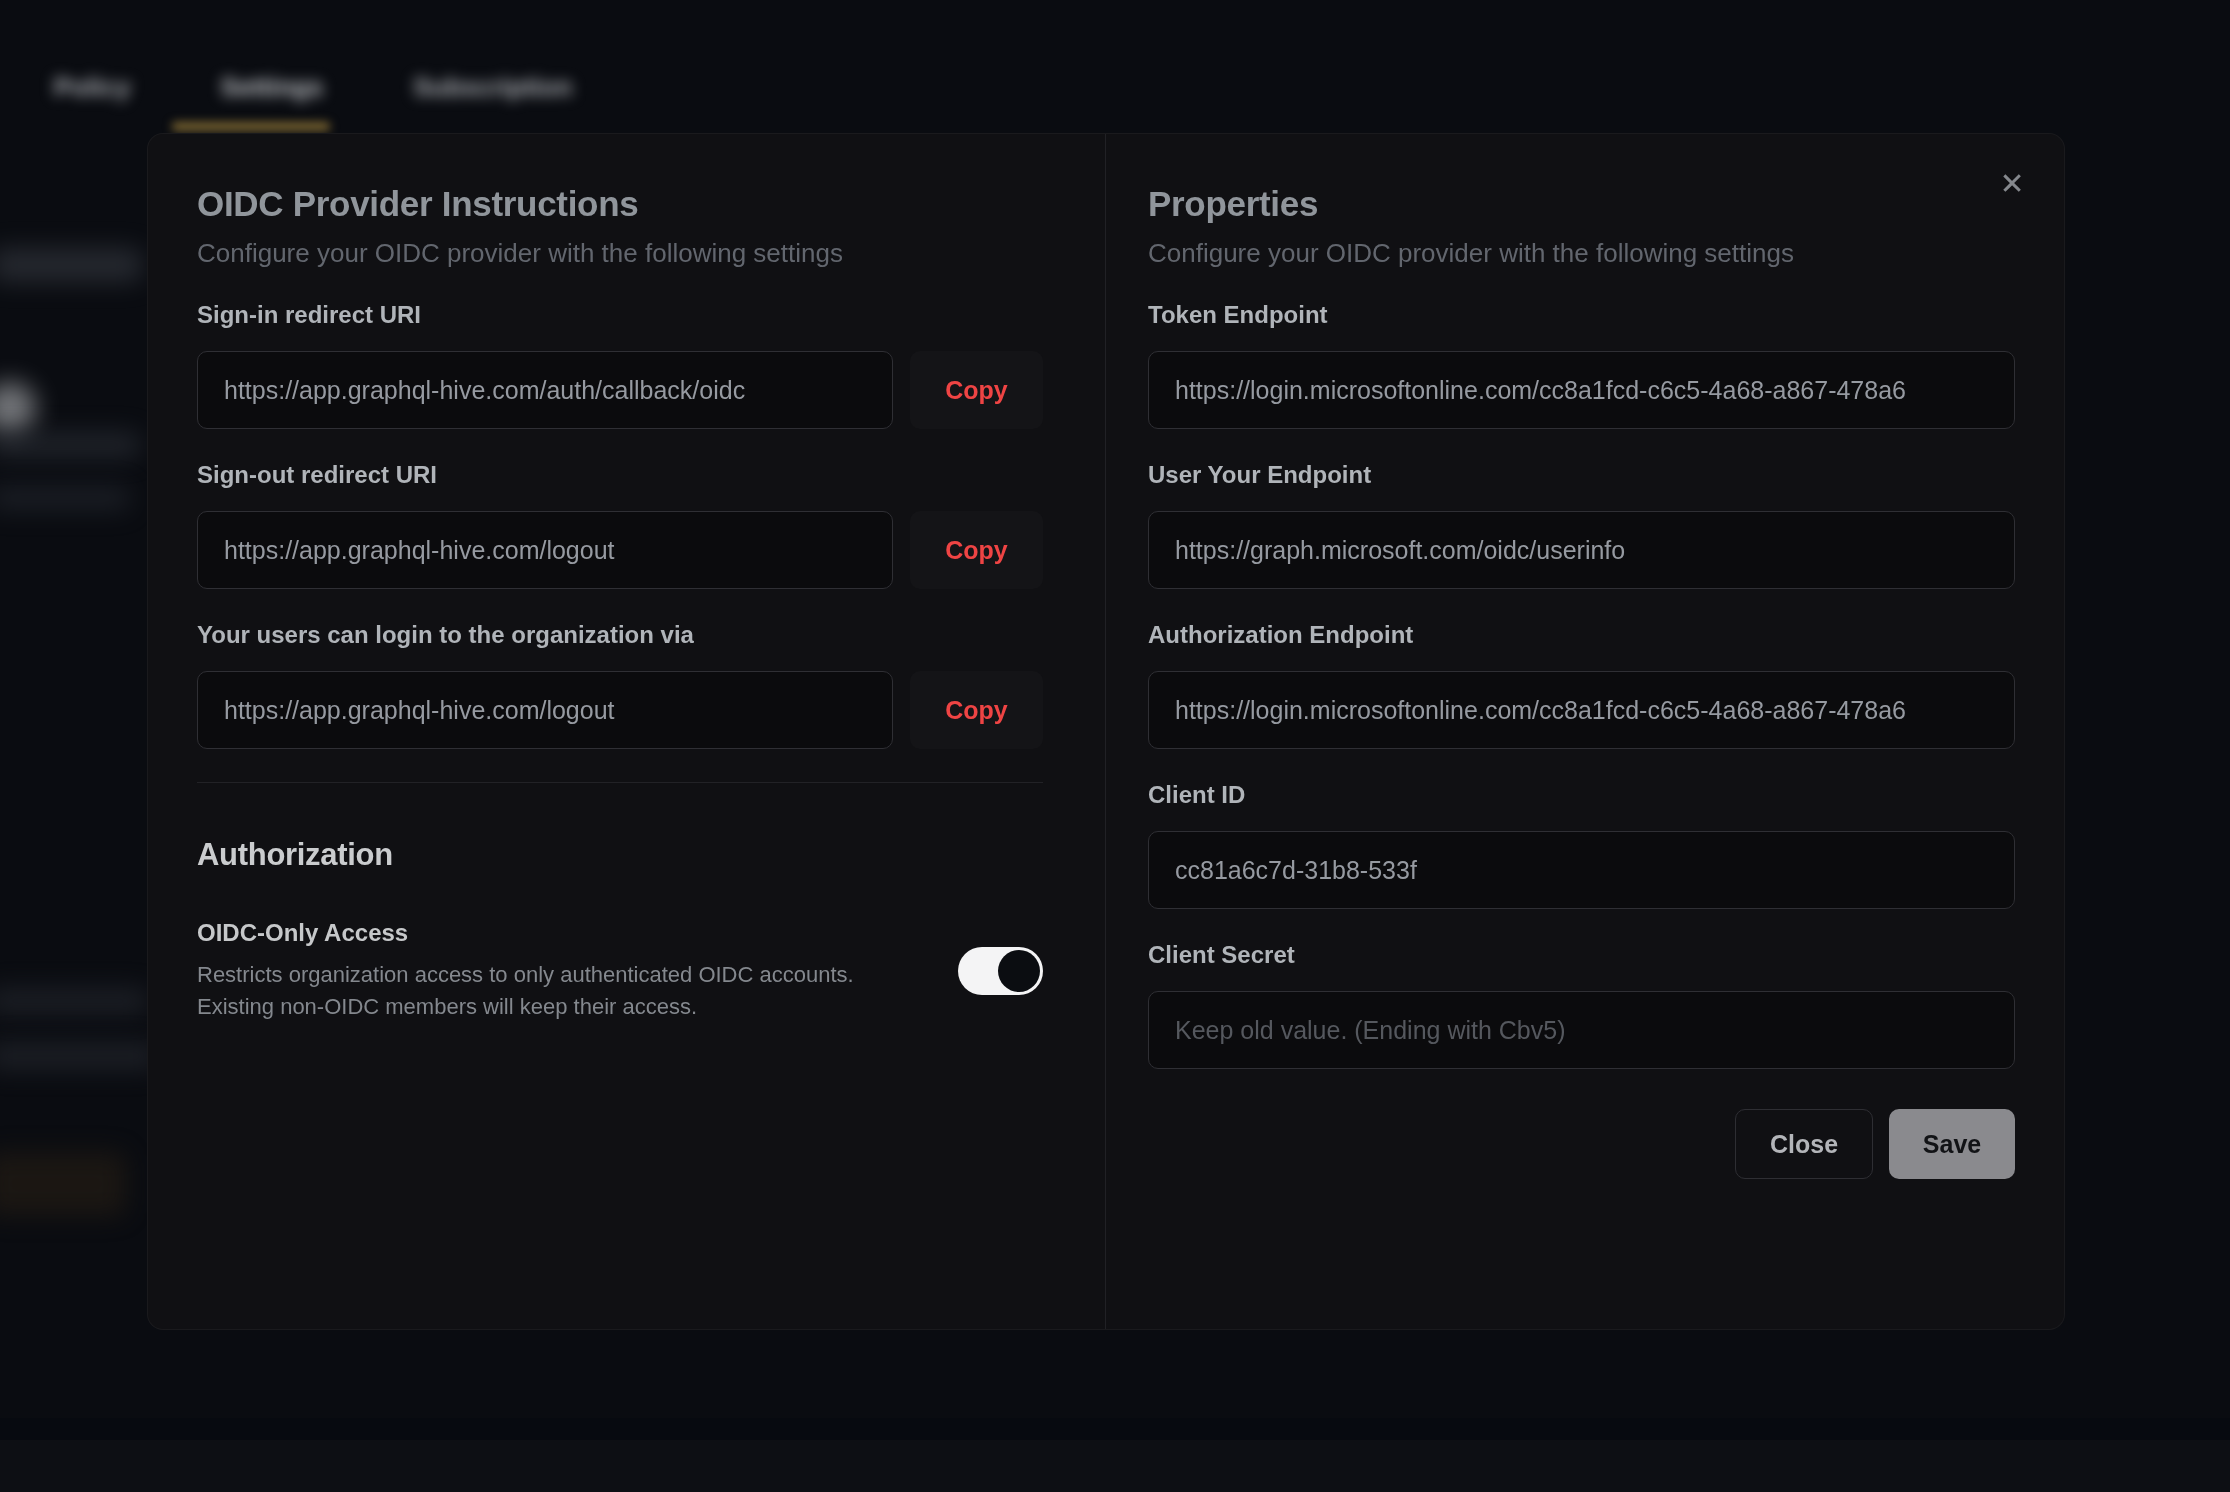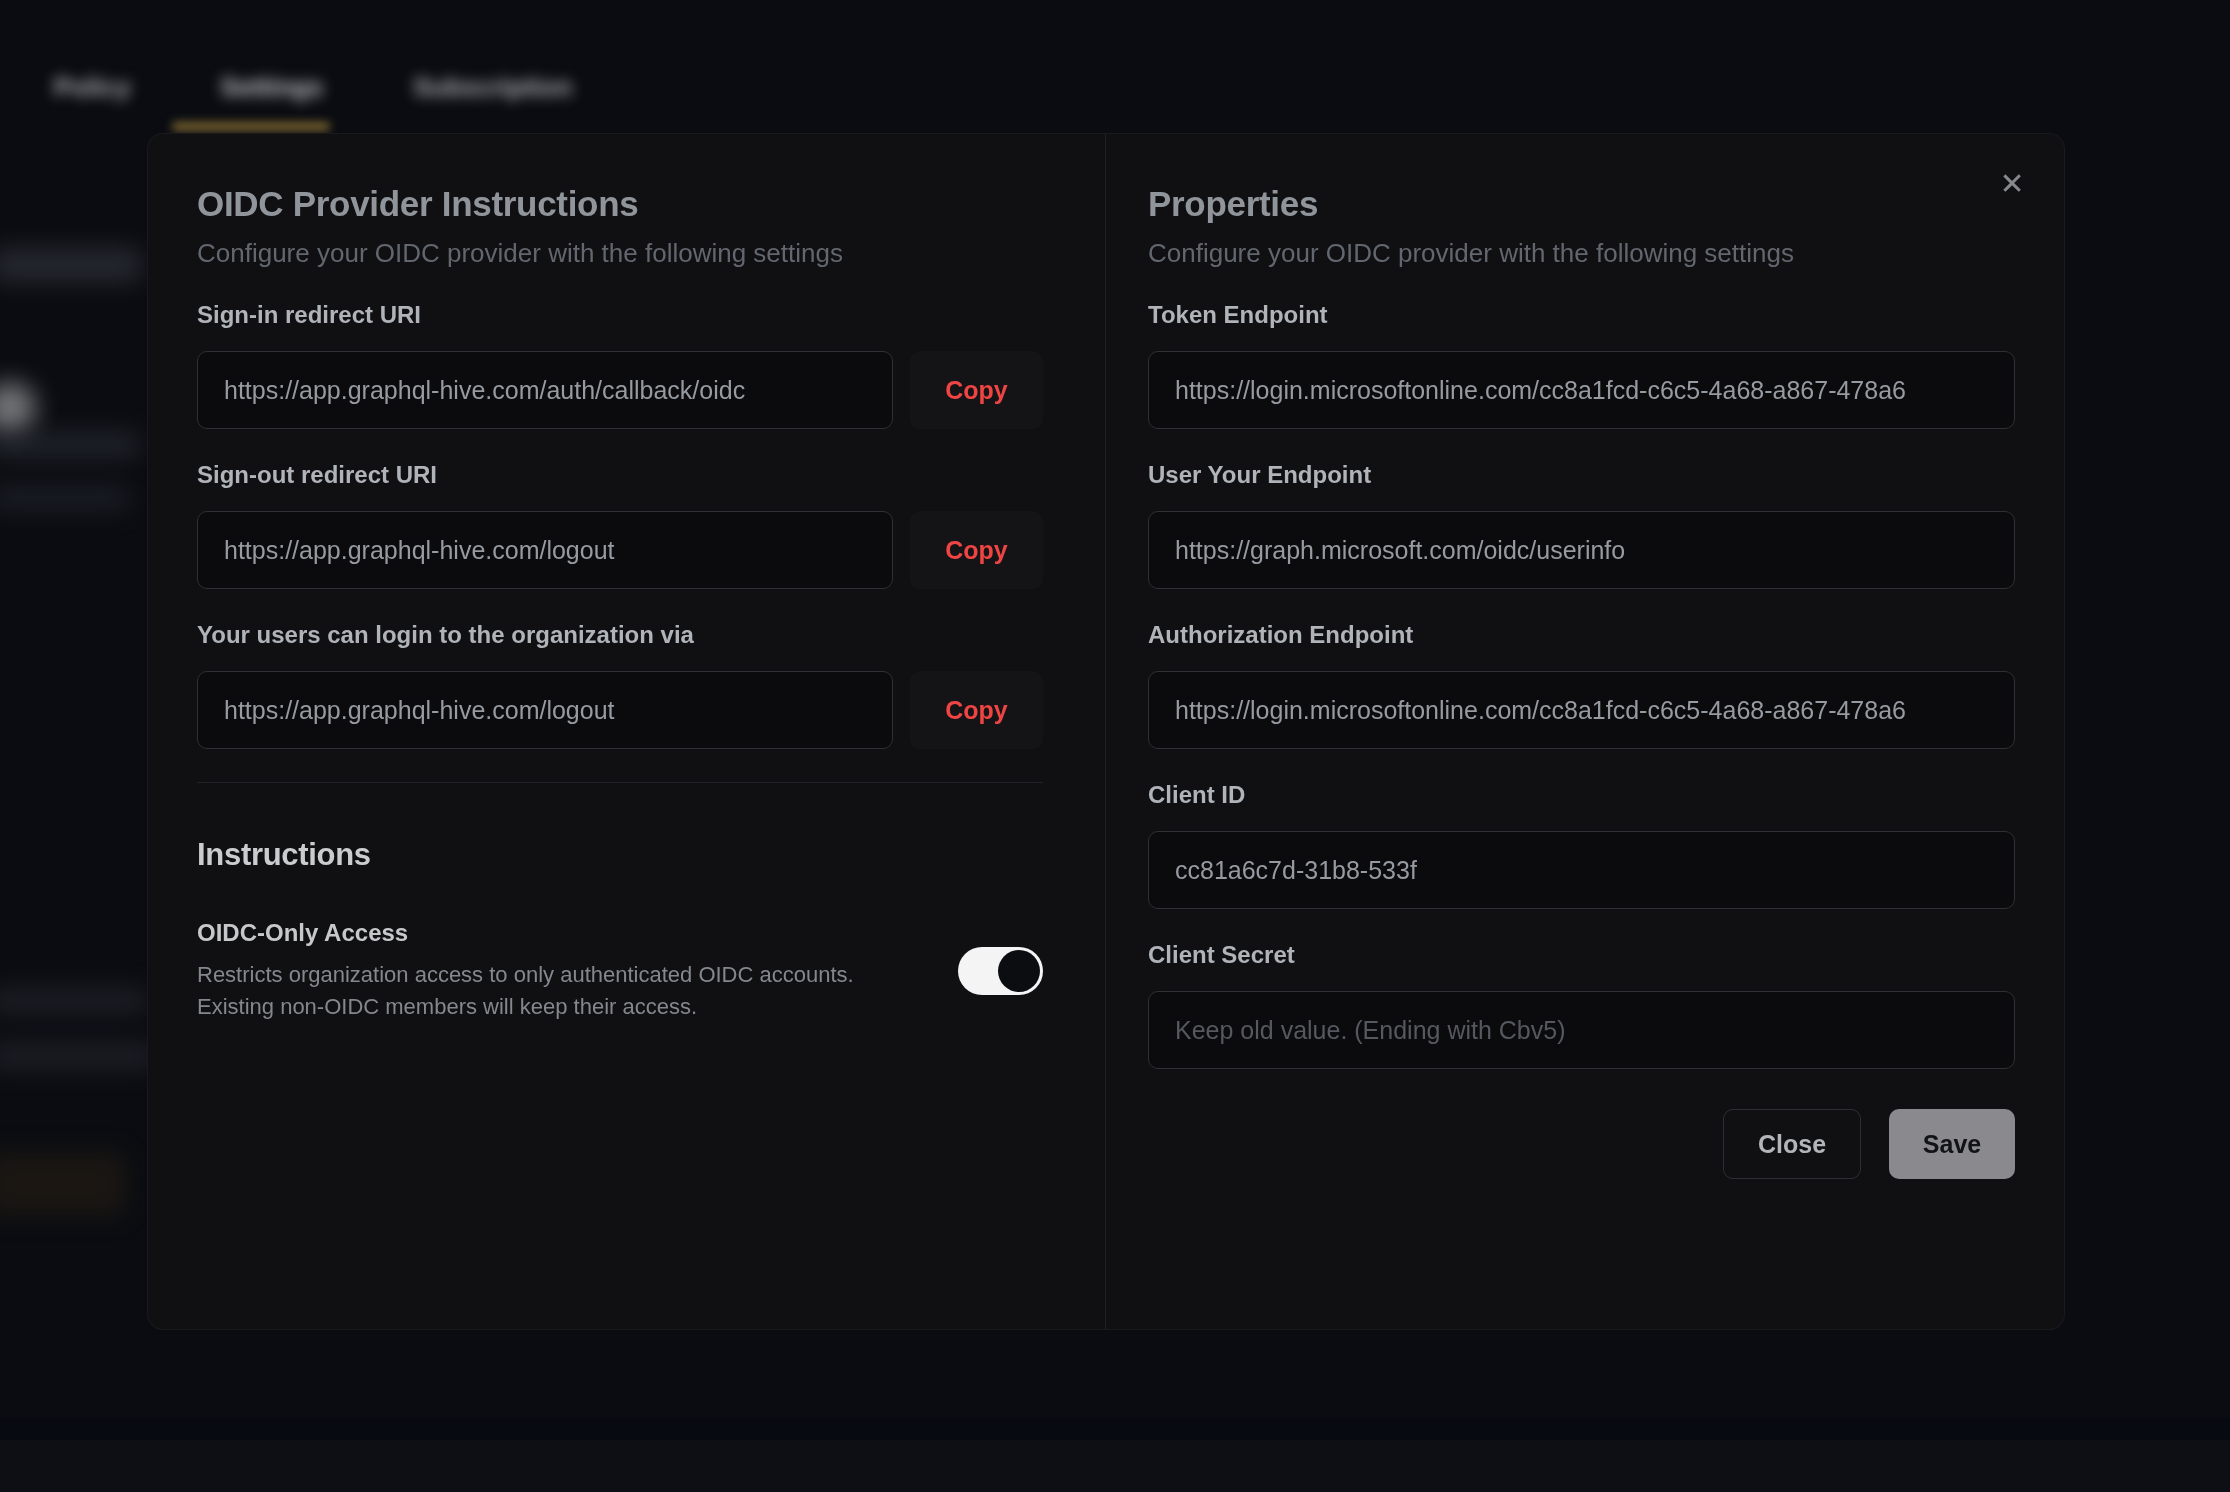--- a/index.html
+++ b/index.html
@@ -88,21 +88,21 @@
 
   .switch {
     position:relative; width:85px; height:48px; flex:0 0 85px;
     background:#f4f4f5; border:none; border-radius:24px; cursor:pointer;
   }
   .switch .thumb {
     position:absolute; top:3px; right:3px; width:42px; height:42px;
     background:#0b0d11; border-radius:50%;
   }
 
-  .btn-row { display:flex; justify-content:flex-end; gap:28px; margin-top:40px; }
+  .btn-row { display:flex; justify-content:flex-end; gap:16px; margin-top:40px; }
   .btn {
     height:70px; padding:0 30px; border-radius:10px;
     font-family:inherit; font-size:25px; font-weight:600; cursor:pointer;
   }
   .btn-close { background:transparent; border:1px solid #2e2e33; color:#b3b5b9; min-width:138px; }
   .btn-save  { background:#8a8a8e; border:none; color:#121316; min-width:126px; }
 </style>
 </head>
 <body>
 
@@ -152,21 +152,21 @@
     <div class="field">
       <div class="field-label">Your users can login to the organization via</div>
       <div class="field-row">
         <input class="text-input" readonly="" value="https://app.graphql-hive.com/logout" style="">
         <button class="copy-btn">Copy</button>
       </div>
     </div>
 
     <div class="divider-h"></div>
 
-    <div class="restrictions-title">Instructions</div>
+    <div class="restrictions-title">Authorization</div>
 
     <div class="restriction-row">
       <div class="restriction-text">
         <div class="restriction-name">OIDC-Only Access</div>
         <div class="restriction-desc">
           <div>Restricts organization access to only authenticated OIDC accounts.</div>
           <div>Existing non-OIDC members will keep their access.</div>
         </div>
       </div>
       <button class="switch">

